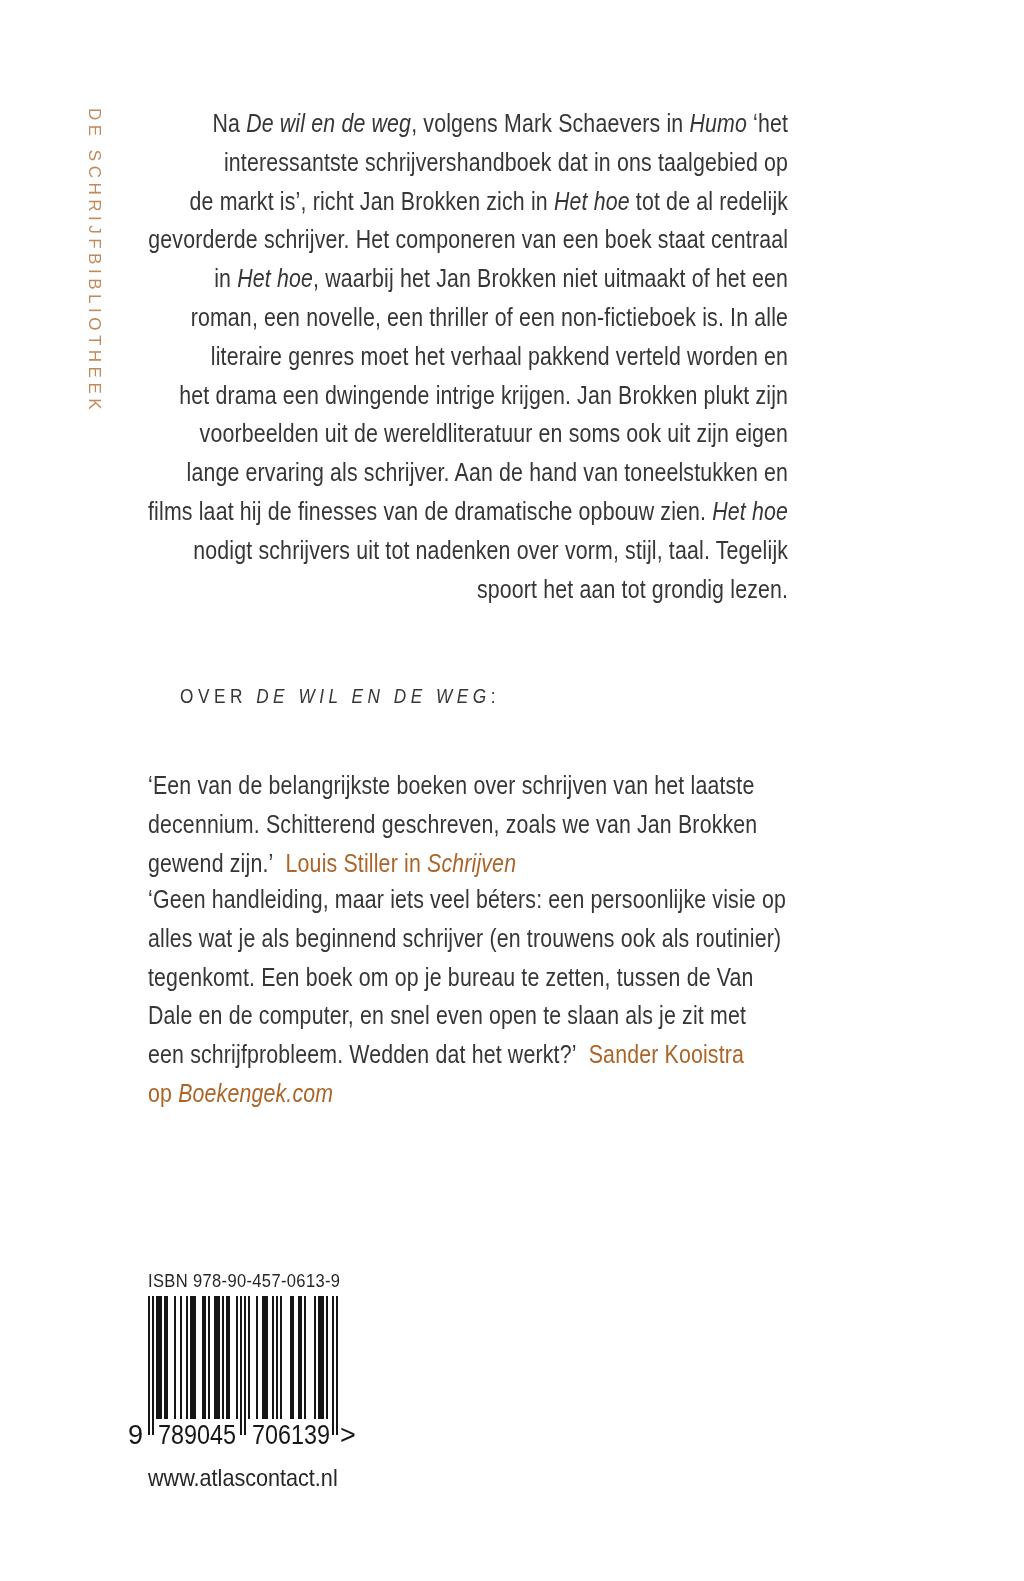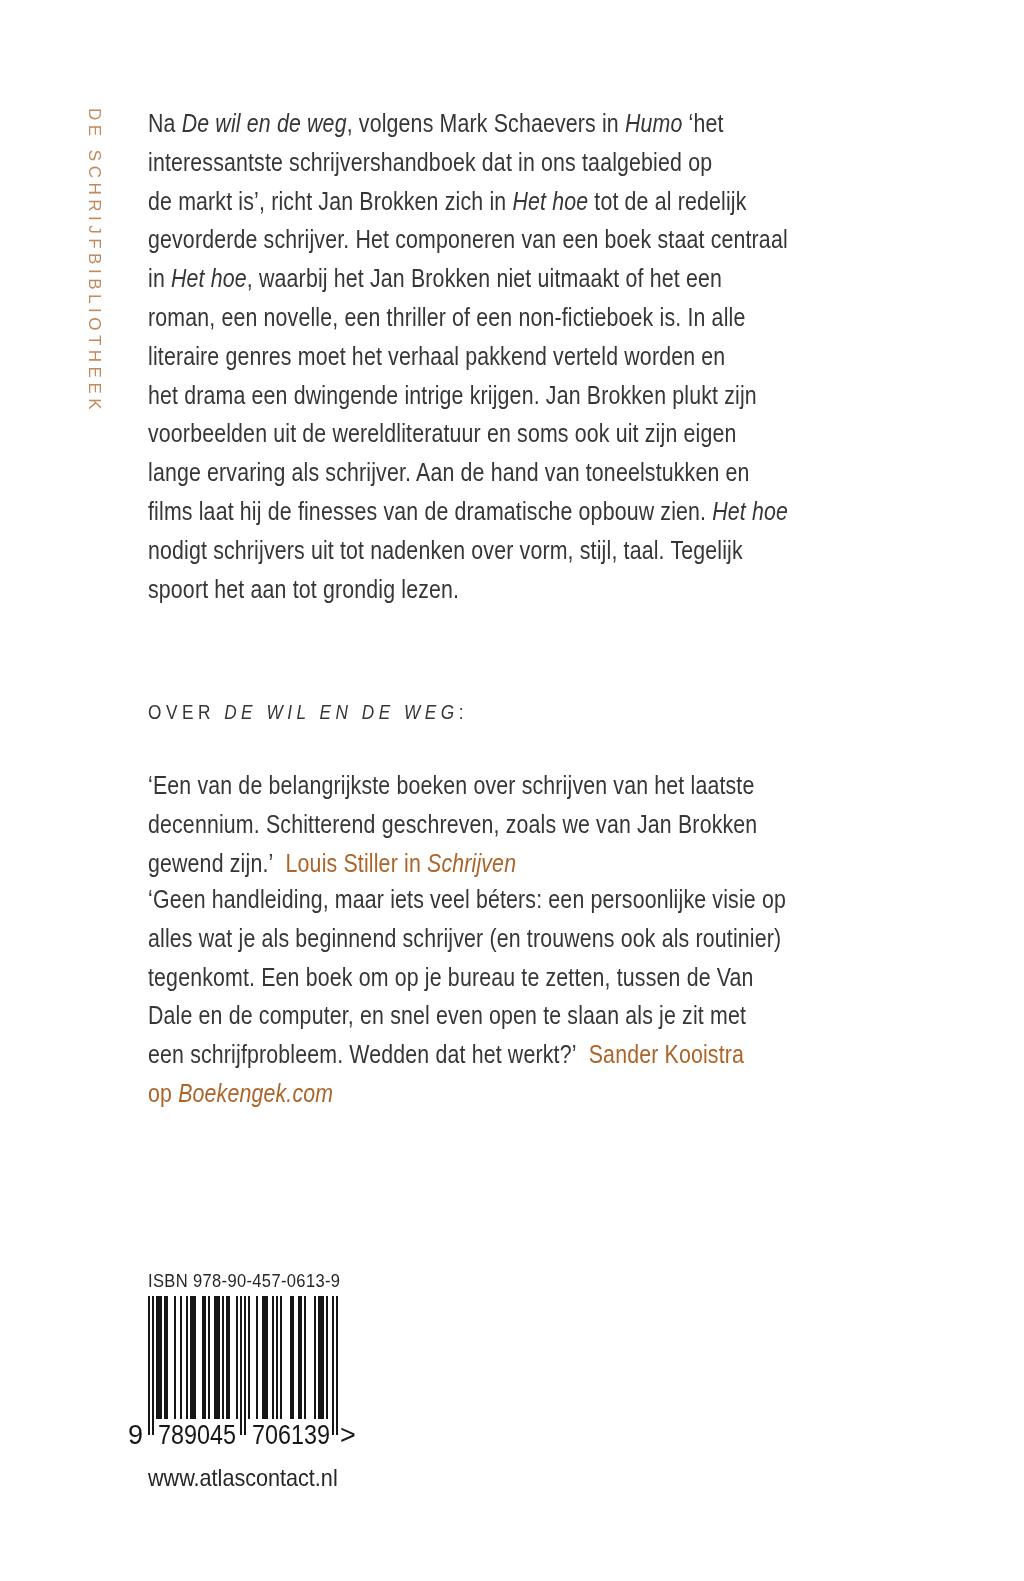--- a/index.html
+++ b/index.html
@@ -21,22 +21,22 @@
   }
   .textblock{position:absolute;left:148px;}
   .tline{
     font-size:26px;
     line-height:38.8px;
     letter-spacing:0.2px;
     white-space:nowrap;
     transform:scaleX(0.82);
     transform-origin:0 0;
   }
-  .blurb{top:104px;}
-  .heading-block{top:700px;}
+  .blurb{top:104px;text-align:right;}
+  .heading-block{top:684px;margin-left:32px;}
   .heading-block .tline{
     font-size:21px;
     letter-spacing:5.5px;
     line-height:24px;
   }
   .quote1{top:722px;margin-top:44px;}
   .quote2{top:880px;}
   .it{font-style:italic;}
   .accent{color:var(--accent,#ac6428);}
   .isbn{

